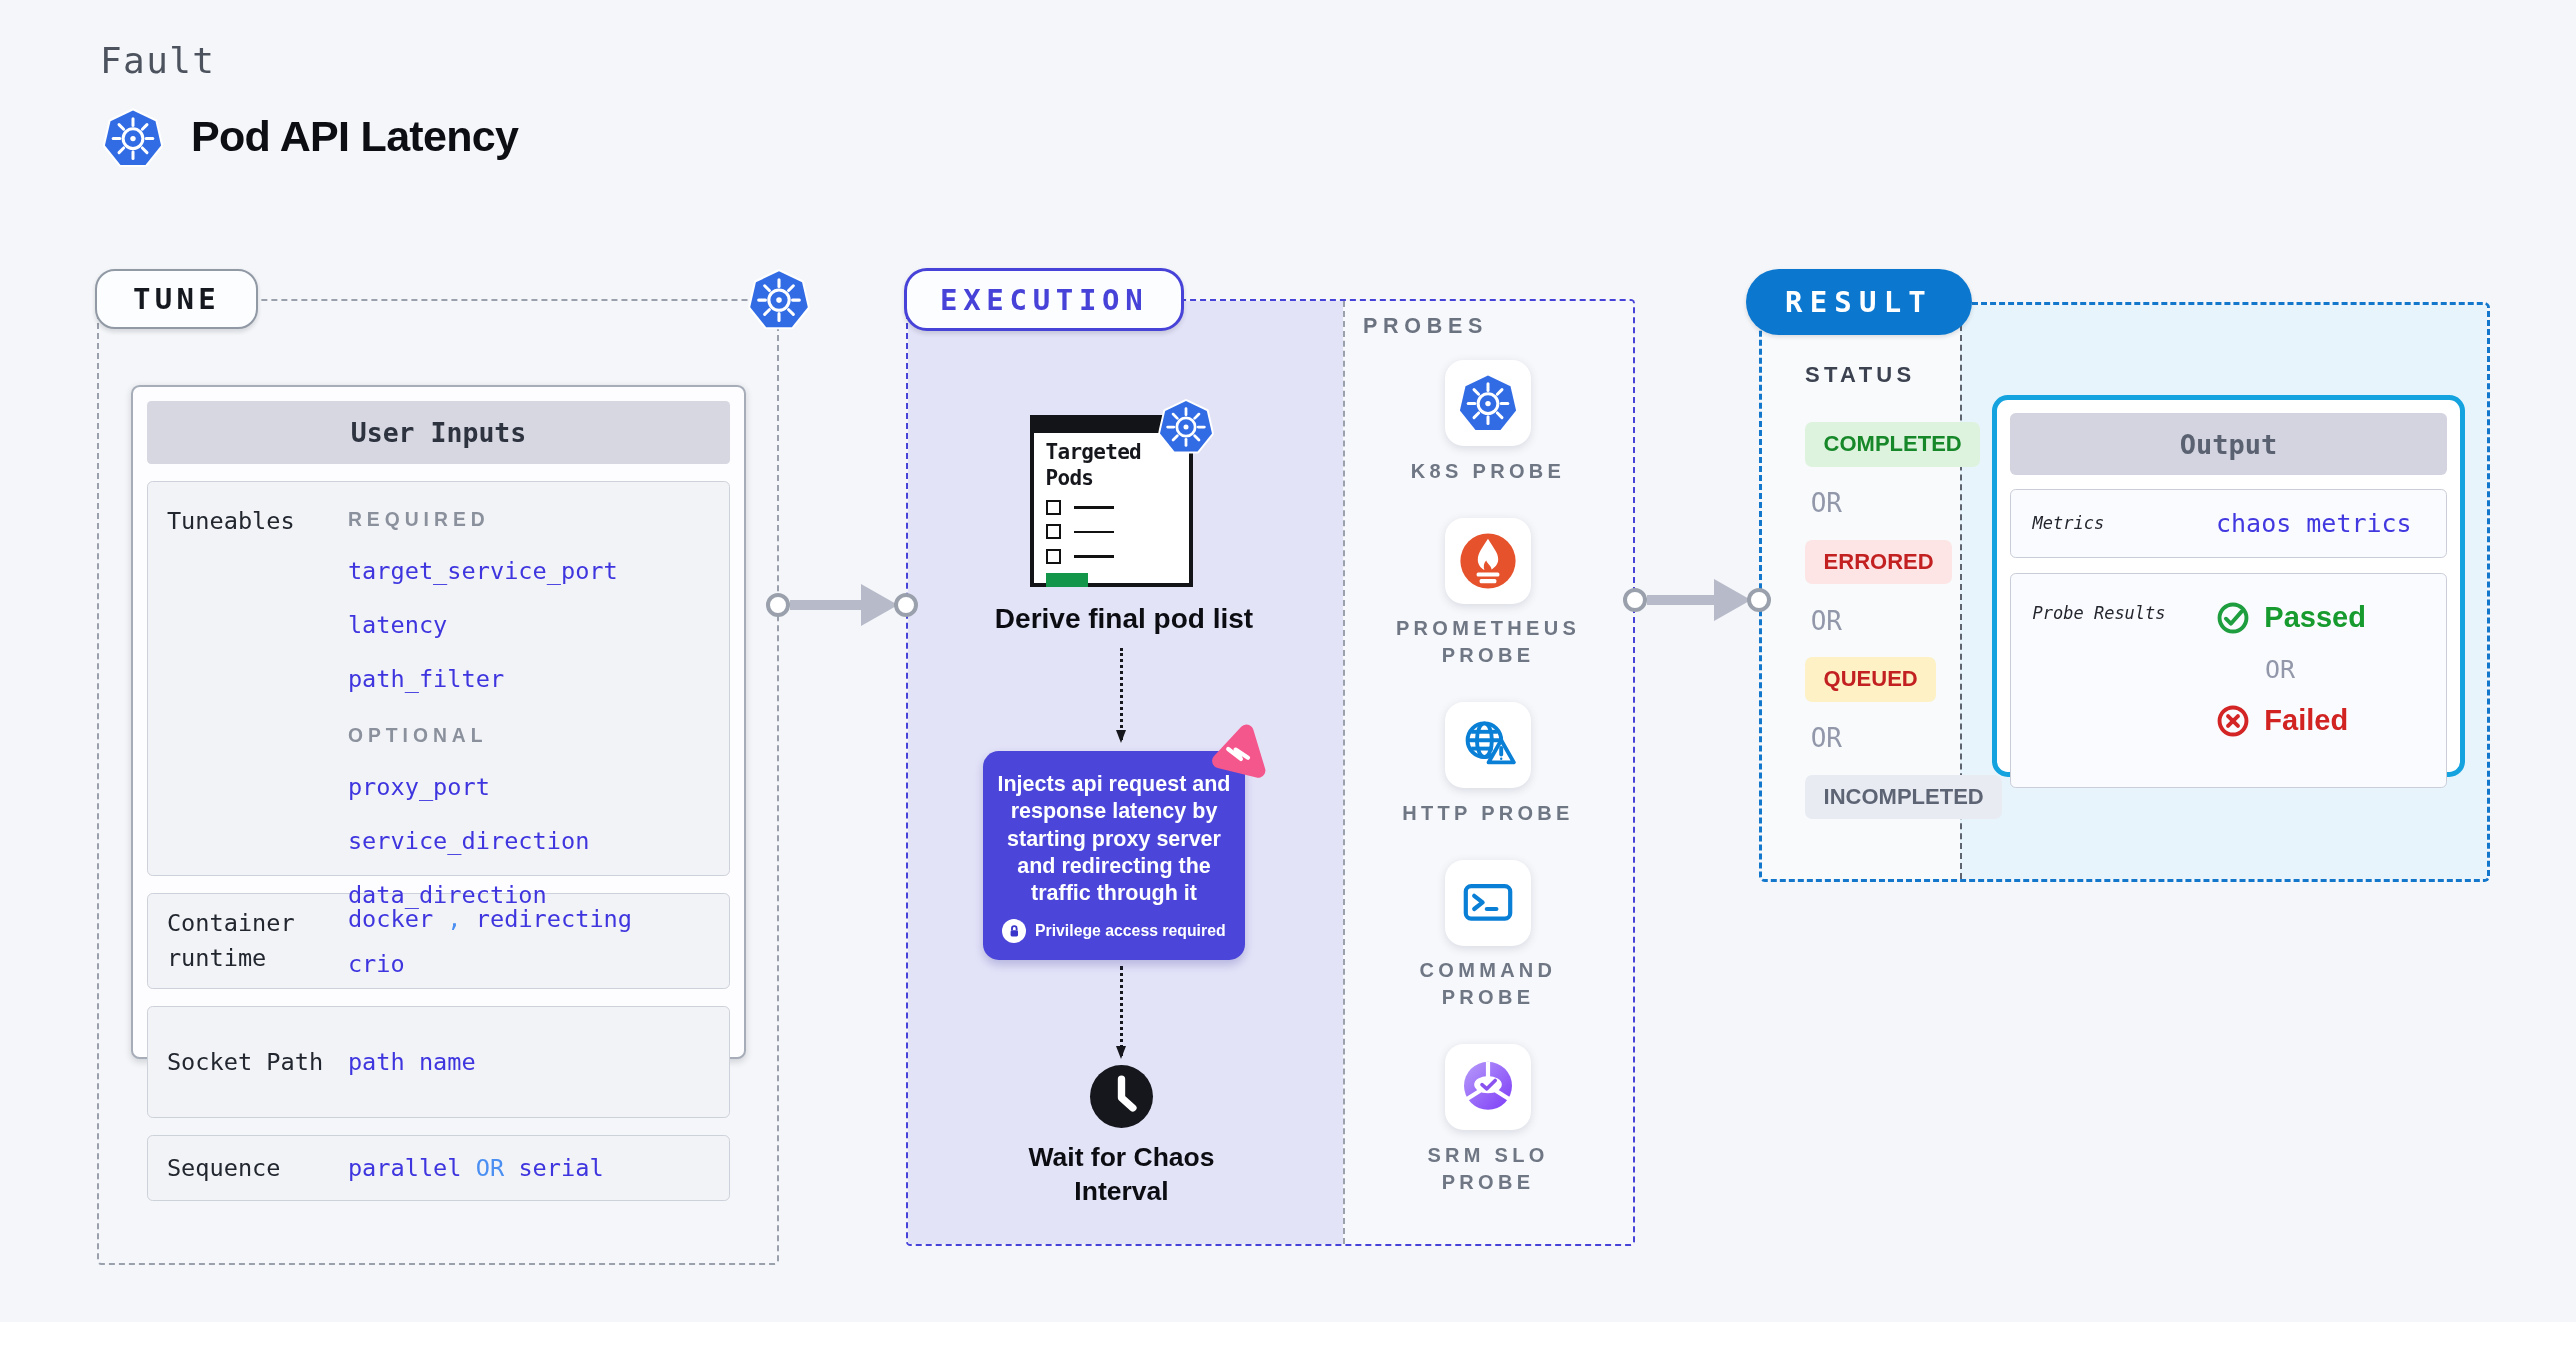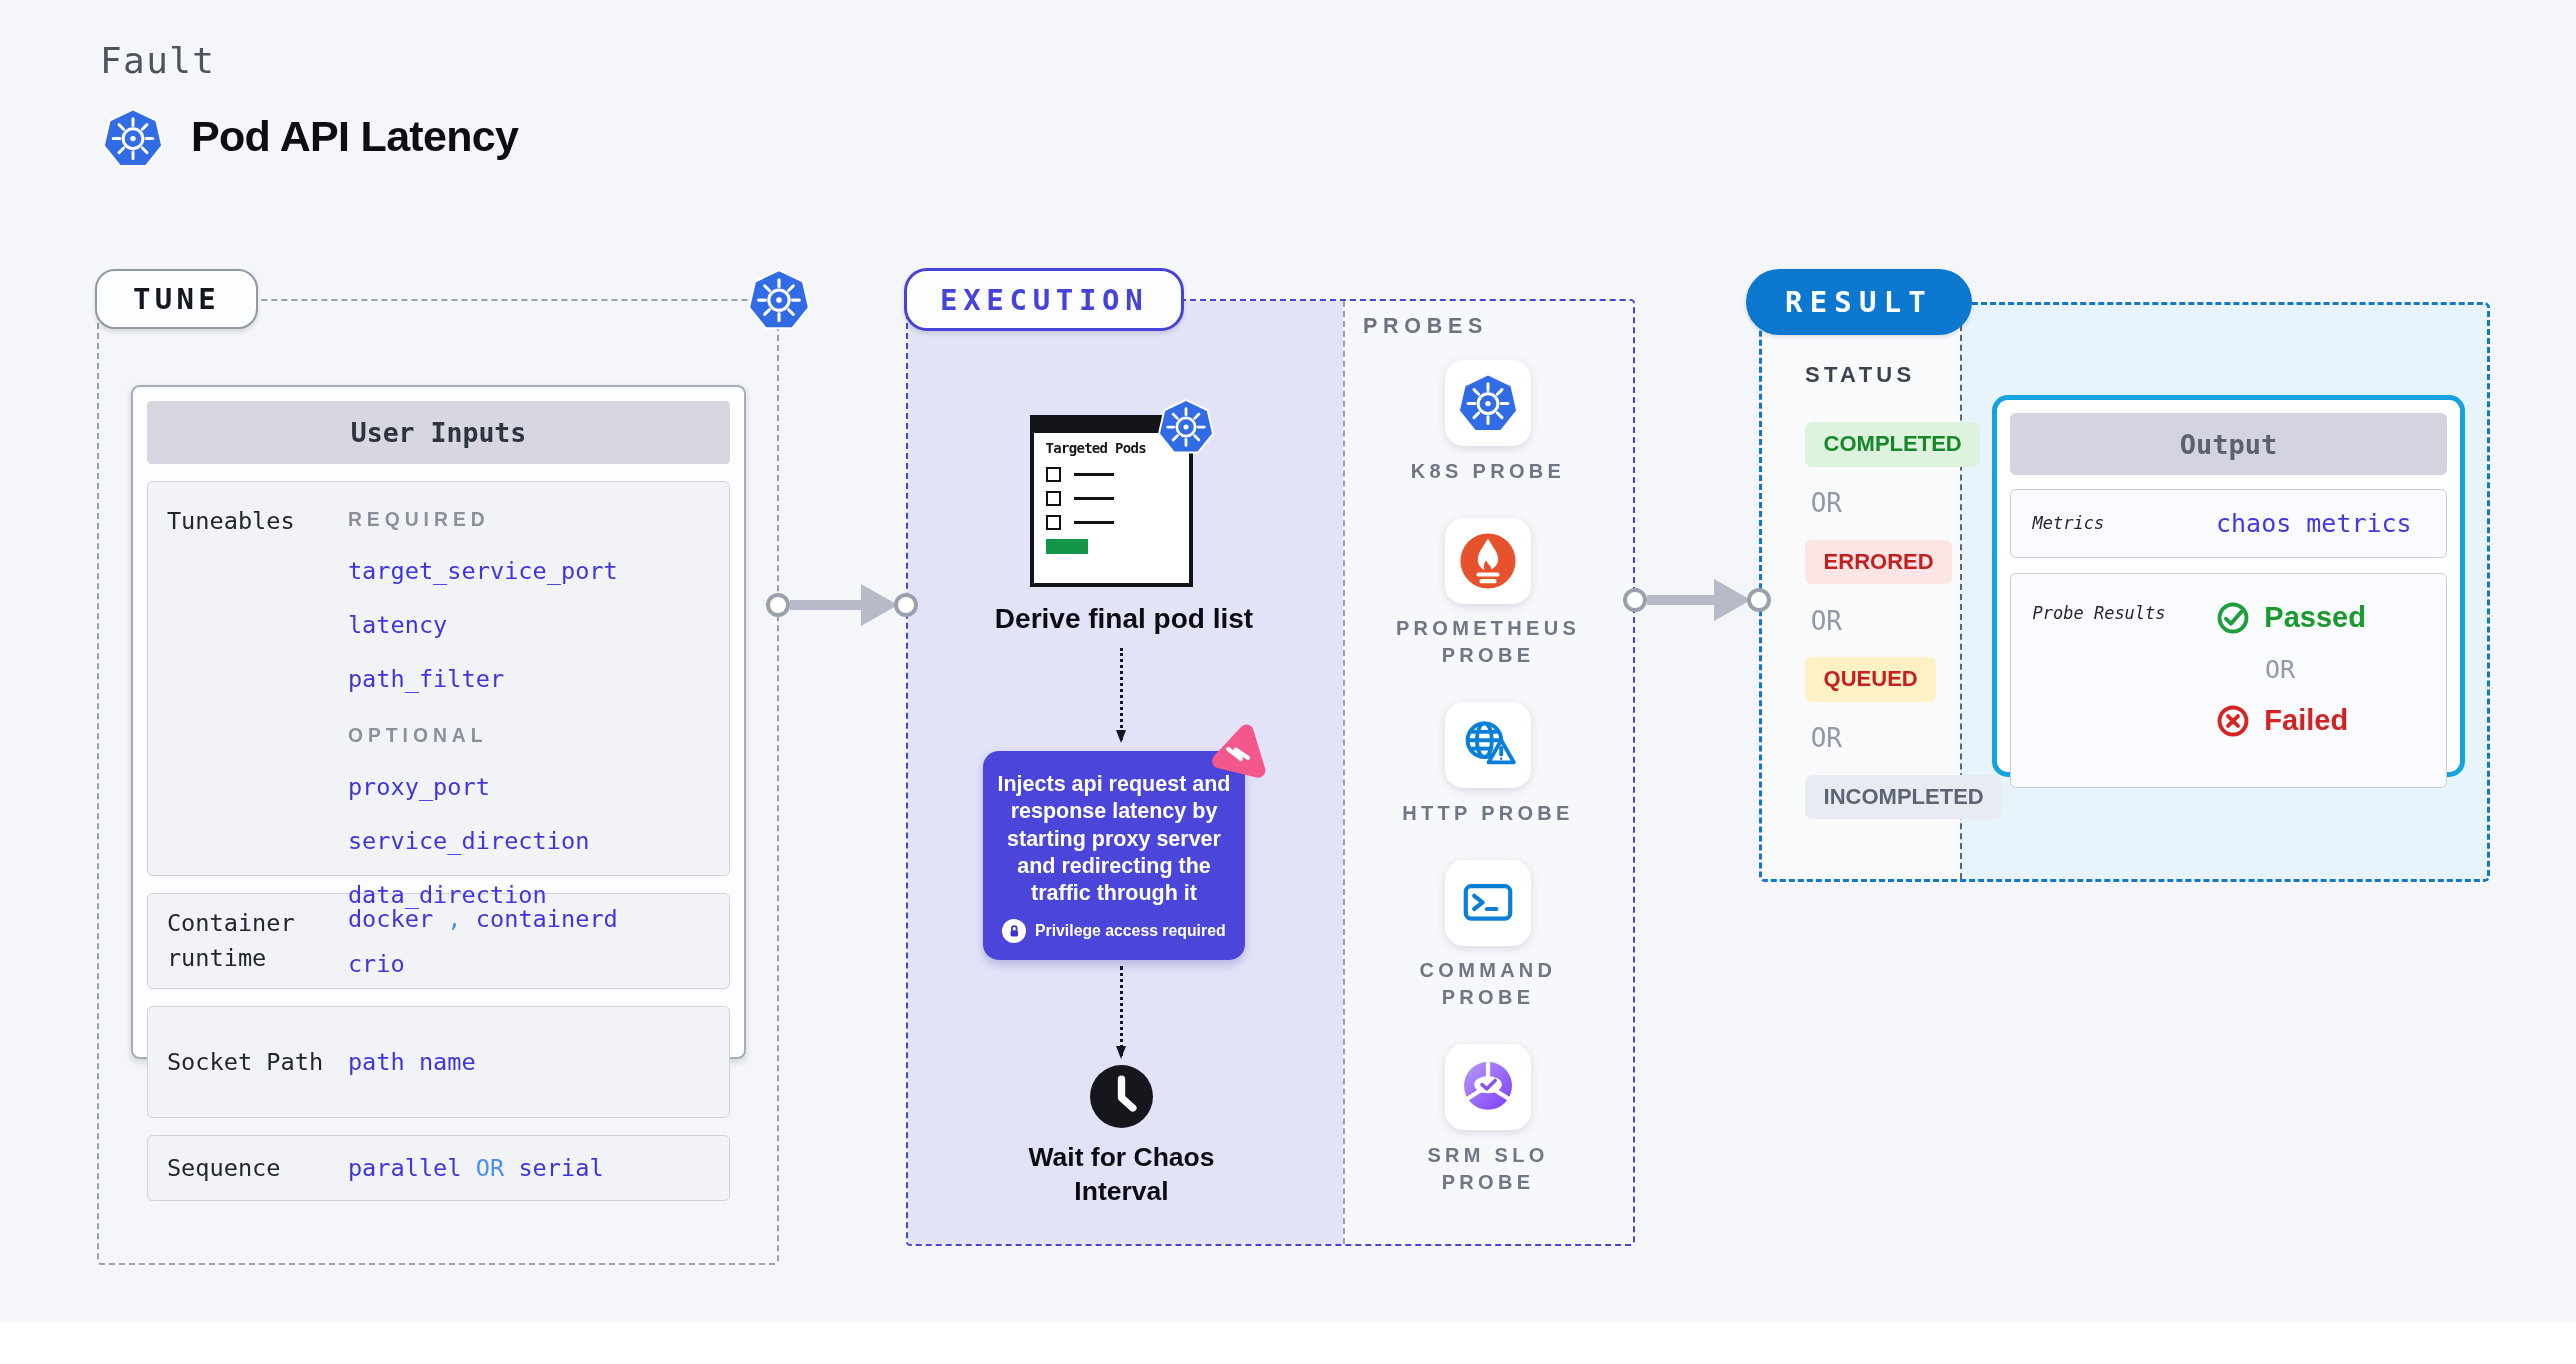--- a/index.html
+++ b/index.html
@@ -53,21 +53,21 @@
   .arrow-2 { left:1623px; top:575px; width:148px; }
 
   
   .exec-box { left:906px; top:299px; width:729px; height:947px; border:2.9px dashed #4742d8; border-radius:4.3px; overflow:hidden; }
   .exec-left { position:absolute; left:0; top:0; bottom:0; width:435px; background:#e3e3f8; }
   .exec-right { position:absolute; left:435px; top:0; bottom:0; right:0; background:#f7f8fb; border-left:2.1px dashed #9aa1ac; }
 
   .pod-graphic { left:1030px; top:415px; width:163px; height:172px; background:#ffffff; border:4.3px solid #121418; z-index:2; }
   .pod-topbar { height:14.3px; background:#121418; }
   .pod-body { padding:7.2px 11.5px 5.7px; }
-  .pod-title { font-weight:bold; font-size:14px; line-height:1.2; color:#15171c; letter-spacing:-0.7px; }
+  .pod-title { font-weight:bold; font-size:21px; line-height:1.2; color:#15171c; letter-spacing:-0.7px; }
   .pod-row { display:flex; align-items:center; margin-top:9.3px; }
   .pod-chk { width:15px; height:15px; border:2.1px solid #111; flex:none; }
   .pod-line { width:40px; height:2.9px; background:#111; margin-left:13px; }
   .pod-bar { width:42px; height:14.3px; background:#14964a; margin-top:9.3px; }
   .pod-k8s { left:1158px; top:398px; width:56px; height:57px; z-index:3; }
 
   .flow-caption { left:907px; width:434px; text-align:center; font-family:"Liberation Sans",sans-serif; font-weight:bold; color:#0b0d12; z-index:2; }
   .derive-caption { top:603px; font-size:28px; }
   .wait-caption { left:1007px; width:229px; top:1140px; font-size:26.5px; line-height:1.3; }
 
@@ -234,21 +234,21 @@
         <div class="req-label opt-label sans">OPTIONAL</div>
         <div class="param">proxy_port</div>
         <div class="param">service_direction</div>
         <div class="param">data_direction</div>
       </div>
     </div>
 
     <div class="ui-row row-runtime row-center">
       <div class="ui-label">Container runtime</div>
       <div class="ui-values">
-        <div class="val"><span>docker</span> <span class="sep">,</span> <span>containerd</span></div>
+        <div class="val"><span>docker</span> <span class="sep">,</span> <span>redirecting</span></div>
         <div class="val">crio</div>
       </div>
     </div>
 
     <div class="ui-row row-socket row-center">
       <div class="ui-label">Socket Path</div>
       <div class="ui-values">
         <div class="val">path name</div>
       </div>
     </div>

